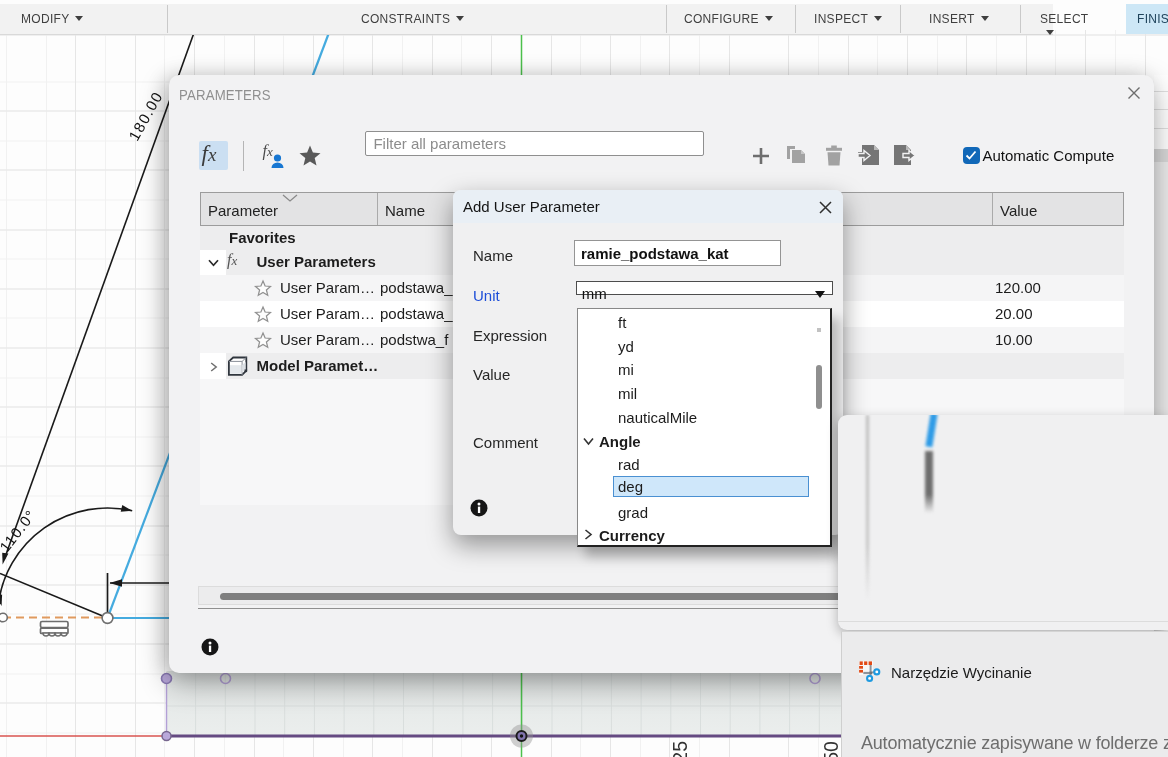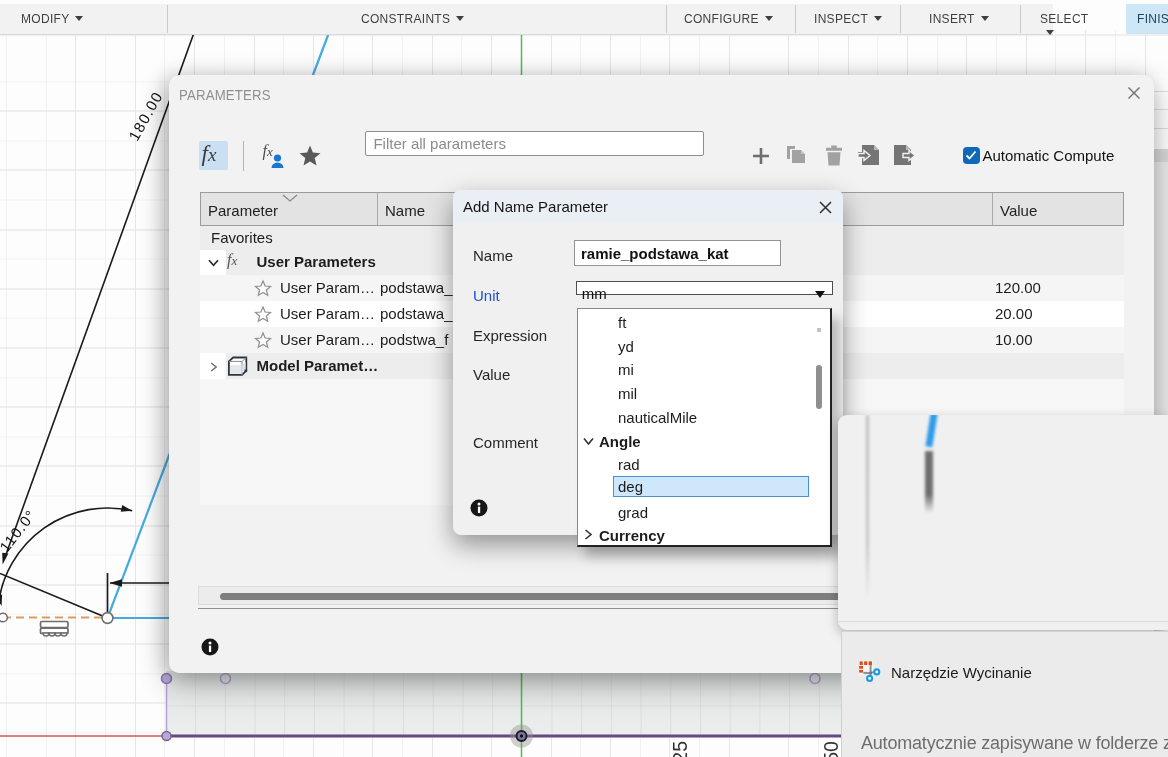--- a/index.html
+++ b/index.html
@@ -192,21 +192,21 @@
     <div class="ab" style="left:184px;top:9px;font-size:15px;color:#222;">Name</div>
     <div class="ab" style="left:799px;top:9px;font-size:15px;color:#222;">Value</div>
     <svg class="ab" style="left:81px;top:1px;" width="16" height="8">
         <path d="M1 1 L8 7 L15 1" stroke="#8a8a8a" stroke-width="1.3" fill="none"></path>
       </svg>
   </div>
 
   <div class="ab" style="left:31.5px;top:151.3px;width:924px;height:280px;font-size:15px;color:#1c1c1c;">
 
     <div class="ab" style="left:0;top:0;width:924px;height:24.7px;background:#ededee;">
-      <div class="ab" style="left:11px;top:3px;font-weight:normal;">Favorites</div>
+      <div class="ab" style="left:29px;top:3px;font-weight:bold;">Favorites</div>
     </div>
 
     <div class="ab" style="left:0;top:24.7px;width:924px;height:25px;background:#ededee;">
       <div class="ab" style="left:0;top:0;width:26px;height:25px;background:#fff;"></div>
       <svg class="ab" style="left:7.5px;top:8.5px;" width="11" height="8">
           <path d="M1 1.2 L5.5 6.3 L10 1.2" stroke="#2b2b2b" stroke-width="1.7" fill="none"></path>
         </svg>
       <div class="ab" style="left:27px;top:1px;font-family:'Liberation Serif',serif;font-style:italic;font-size:16px;color:#555;">f<span style="font-size:13px;">x</span></div>
       <div class="ab" style="left:56.5px;top:3px;font-weight:bold;">User Parameters</div>
     </div>
@@ -262,21 +262,21 @@
 
   <svg class="ab" style="left:32px;top:563px;" width="18" height="18">
     <circle cx="9" cy="9" r="8.5" fill="#161616"></circle>
     <rect x="7.9" y="7.6" width="2.3" height="6.4" fill="#fff"></rect>
     <circle cx="9" cy="4.9" r="1.5" fill="#fff"></circle>
   </svg>
 </div>
 
 <div class="ab" id="adddlg" style="left:453px;top:190px;width:390px;height:345px;background:#f0f0f1;border-radius:8px;box-shadow:0 10px 26px rgba(0,0,0,.4);">
   <div class="ab" style="left:0;top:0;width:390px;height:33px;background:#e9eff5;border-radius:8px 8px 0 0;"></div>
-  <div class="ab" style="left:10px;top:8px;font-size:15px;color:#141414;">Add Name Parameter</div>
+  <div class="ab" style="left:10px;top:8px;font-size:15px;color:#141414;">Add User Parameter</div>
   <svg class="ab" style="left:366px;top:11px;" width="13" height="13">
       <path d="M1 1 L12 12 M12 1 L1 12" stroke="#2f2f2f" stroke-width="1.5"></path>
     </svg>
 
   <div class="ab" style="left:20px;top:57px;font-size:15px;color:#262626;">Name</div>
   <div class="ab" style="left:20px;top:97px;font-size:15px;color:#1d4ed8;">Unit</div>
   <div class="ab" style="left:20px;top:137px;font-size:15px;color:#262626;">Expression</div>
   <div class="ab" style="left:20px;top:175.5px;font-size:15px;color:#262626;">Value</div>
   <div class="ab" style="left:20px;top:243.5px;font-size:15px;color:#262626;">Comment</div>
 

